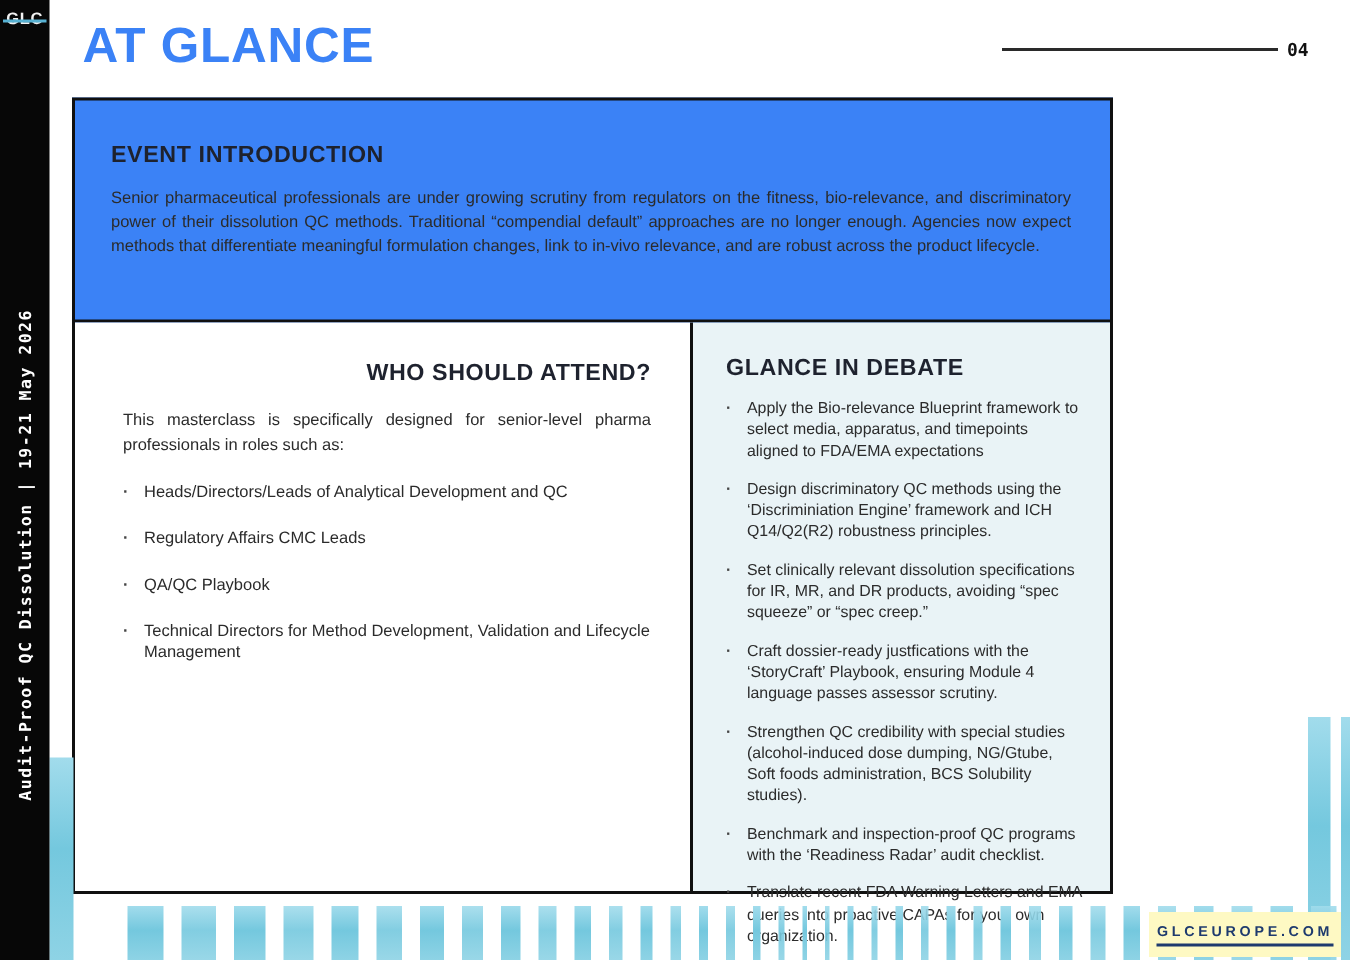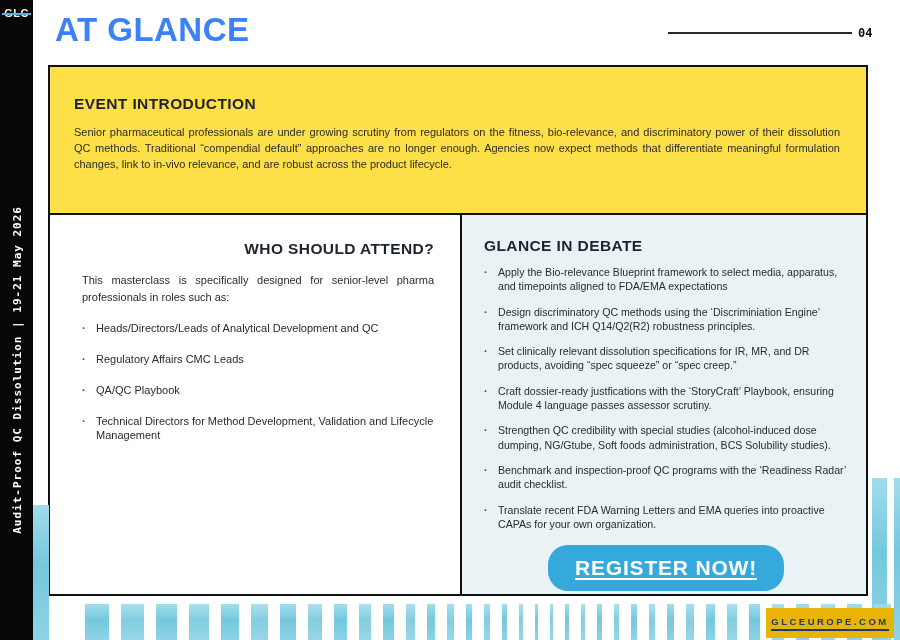--- a/index.html
+++ b/index.html
@@ -16,22 +16,22 @@
         font-weight:bold;font-size:11px;letter-spacing:1px;white-space:nowrap;}
 
   
   .page-title{position:absolute;left:55px;top:11px;font-size:33px;font-weight:800;
         color:#3b82f6;letter-spacing:.5px;}
   .header-rule{position:absolute;left:668px;top:32px;width:184px;height:2px;background:#2a2a2a;}
   .page-number{position:absolute;left:858px;top:26px;font-family:"DejaVu Sans Mono",monospace;
         font-weight:bold;font-size:12px;color:#111;}
 
   
-  .main-box{position:absolute;left:48px;top:65px;width:820px;height:531px;
-        border:2px solid #101010;box-sizing:border-box;background:#fde047;display:flex;flex-direction:column;}
+  .main-box{position:absolute;left:48px;top:65px;width:694px;height:531px;
+        border:2px solid #101010;box-sizing:border-box;background:#3b82f6;display:flex;flex-direction:column;}
   .intro{height:148px;box-sizing:border-box;border-bottom:2px solid #101010;padding:28px 26px 0 24px;}
   .sec-heading{font-size:15.5px;font-weight:800;color:#1e222e;letter-spacing:.4px;margin:0 0 12px 0;}
   .intro p{margin:0;font-size:11px;line-height:1.45;color:#2b2b2b;text-align:justify;}
 
   .cols{flex:1;display:flex;min-height:0;}
   .col-left{width:410px;box-sizing:border-box;padding:25px 26px 0 32px;background:#fff;}
   .col-right{flex:1;box-sizing:border-box;border-left:2px solid #101010;
         background:#e9f3f6;padding:22px 18px 0 22px;}
   .col-left .sec-heading{margin-bottom:14px;text-align:right;}
   .col-right .sec-heading{margin-bottom:10px;}
@@ -50,21 +50,21 @@
 
   
   .teal{background:linear-gradient(180deg,#a2dcec 0%,#74c8de 45%,#8ed3e5 100%);}
   .left-stripe{position:absolute;left:33px;top:505px;width:16px;height:135px;z-index:3;}
   .right-stripe-a{position:absolute;left:872px;top:478px;width:15px;height:162px;z-index:1;}
   .right-stripe-b{position:absolute;left:894px;top:478px;width:6px;height:162px;z-index:1;}
   #bottom-stripes{position:absolute;left:85px;top:604px;width:815px;height:36px;z-index:1;}
   .stripe-bar{position:absolute;top:0;height:36px;}
   .stripe-bar:nth-child(even){opacity:.9;}
 
-  .site-link-box{position:absolute;left:766px;top:608px;width:128px;height:30px;background:#eab308;
+  .site-link-box{position:absolute;left:766px;top:608px;width:128px;height:30px;background:#fef9c3;
         z-index:5;display:flex;align-items:center;justify-content:center;}
   .site-link{font-size:9.5px;font-weight:bold;color:#1e3a6e;letter-spacing:2.5px;
         text-decoration:none;border-bottom:2px solid #1e3a6e;padding-bottom:2px;cursor:pointer;}
 </style>
 </head>
 <body>
 
 <div class="page">
 
   <div class="sidebar">

